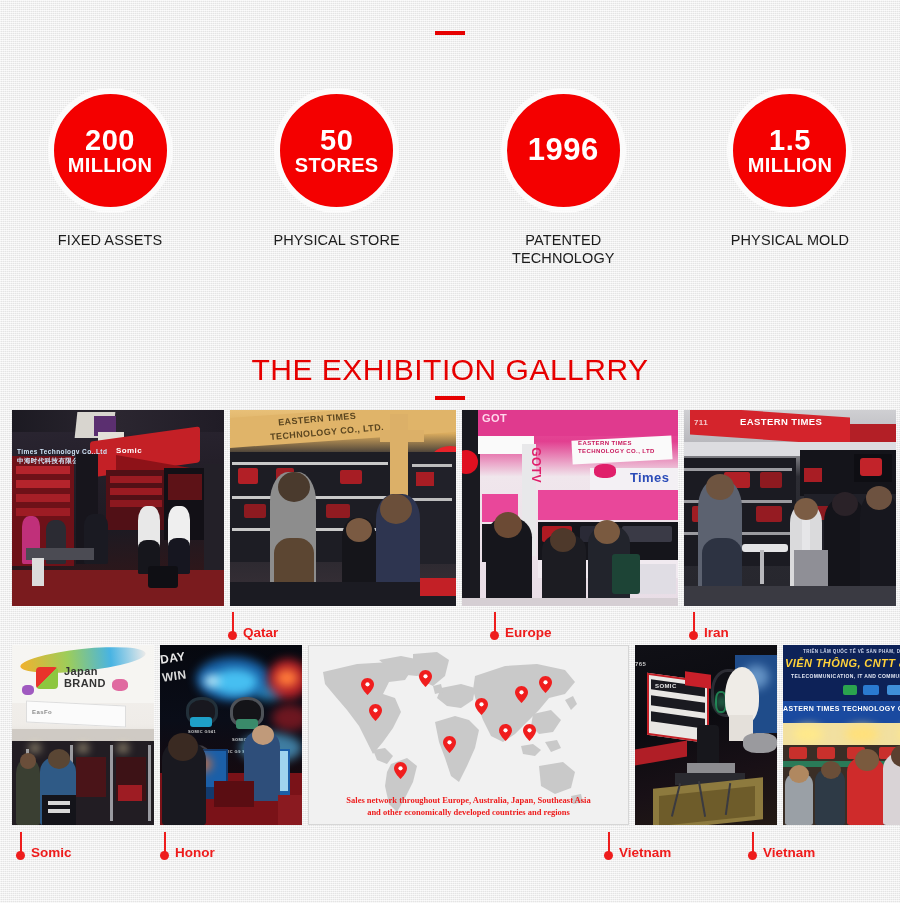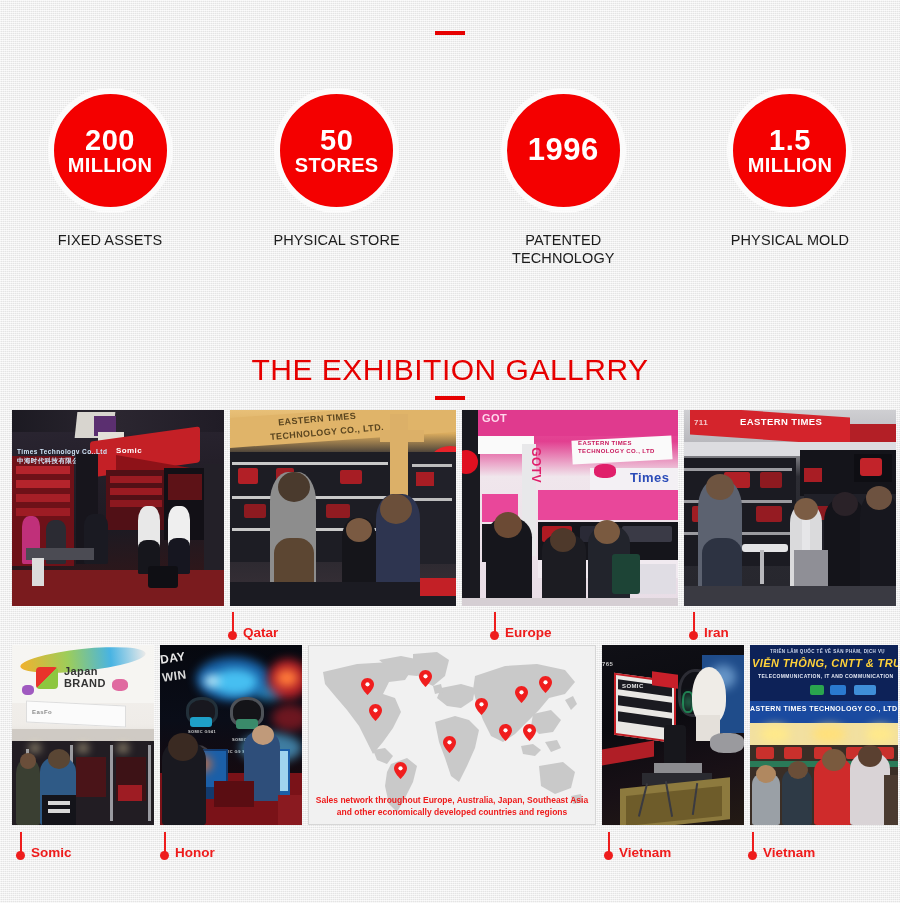--- a/index.html
+++ b/index.html
@@ -448,21 +448,21 @@
         <div class="ph-band" style="left:98px;top:106px;width:30px;height:40px;background:#9fd4ee;"></div>
         <div class="blurfig" style="left:2px;top:96px;width:44px;height:84px;background:#191920;"></div>
         <div class="blurfig" style="left:8px;top:88px;width:30px;height:28px;border-radius:50%;background:#3a2a22;"></div>
         <div class="blurfig" style="left:84px;top:86px;width:36px;height:70px;background:#2e4e7a;"></div>
         <div class="blurfig" style="left:92px;top:80px;width:22px;height:20px;border-radius:50%;background:#c09a7a;"></div>
         <div class="ph-band" style="left:54px;top:136px;width:40px;height:26px;background:#5a0d12;"></div>
         <div class="ph-band" style="left:118px;top:150px;width:24px;height:30px;background:#8a1a20;"></div>
       </div>
     </div>
 
-    <div class="tile map-tile" style="width:288px;height:180px;">
+    <div class="tile map-tile" style="width:321px;height:180px;font-family:Liberation Serif, serif;">
       <svg class="map-svg" width="286" height="178" viewBox="0 0 286 178">
         <g fill="#c9c9c9">
 
           <path d="M14 26 L48 18 L82 16 L104 22 L96 34 L80 36 L74 48 L86 52 L92 66 L84 82 L74 96 L64 108 L58 96 L50 80 L38 64 L26 50 L16 38 Z"></path>
           <path d="M70 14 L92 10 L112 14 L120 24 L108 30 L88 28 Z"></path>
 
           <path d="M104 8 L128 6 L140 14 L136 30 L124 40 L112 34 L104 22 Z"></path>
 
           <path d="M64 104 L76 102 L84 110 L78 118 L68 114 Z"></path>
 

